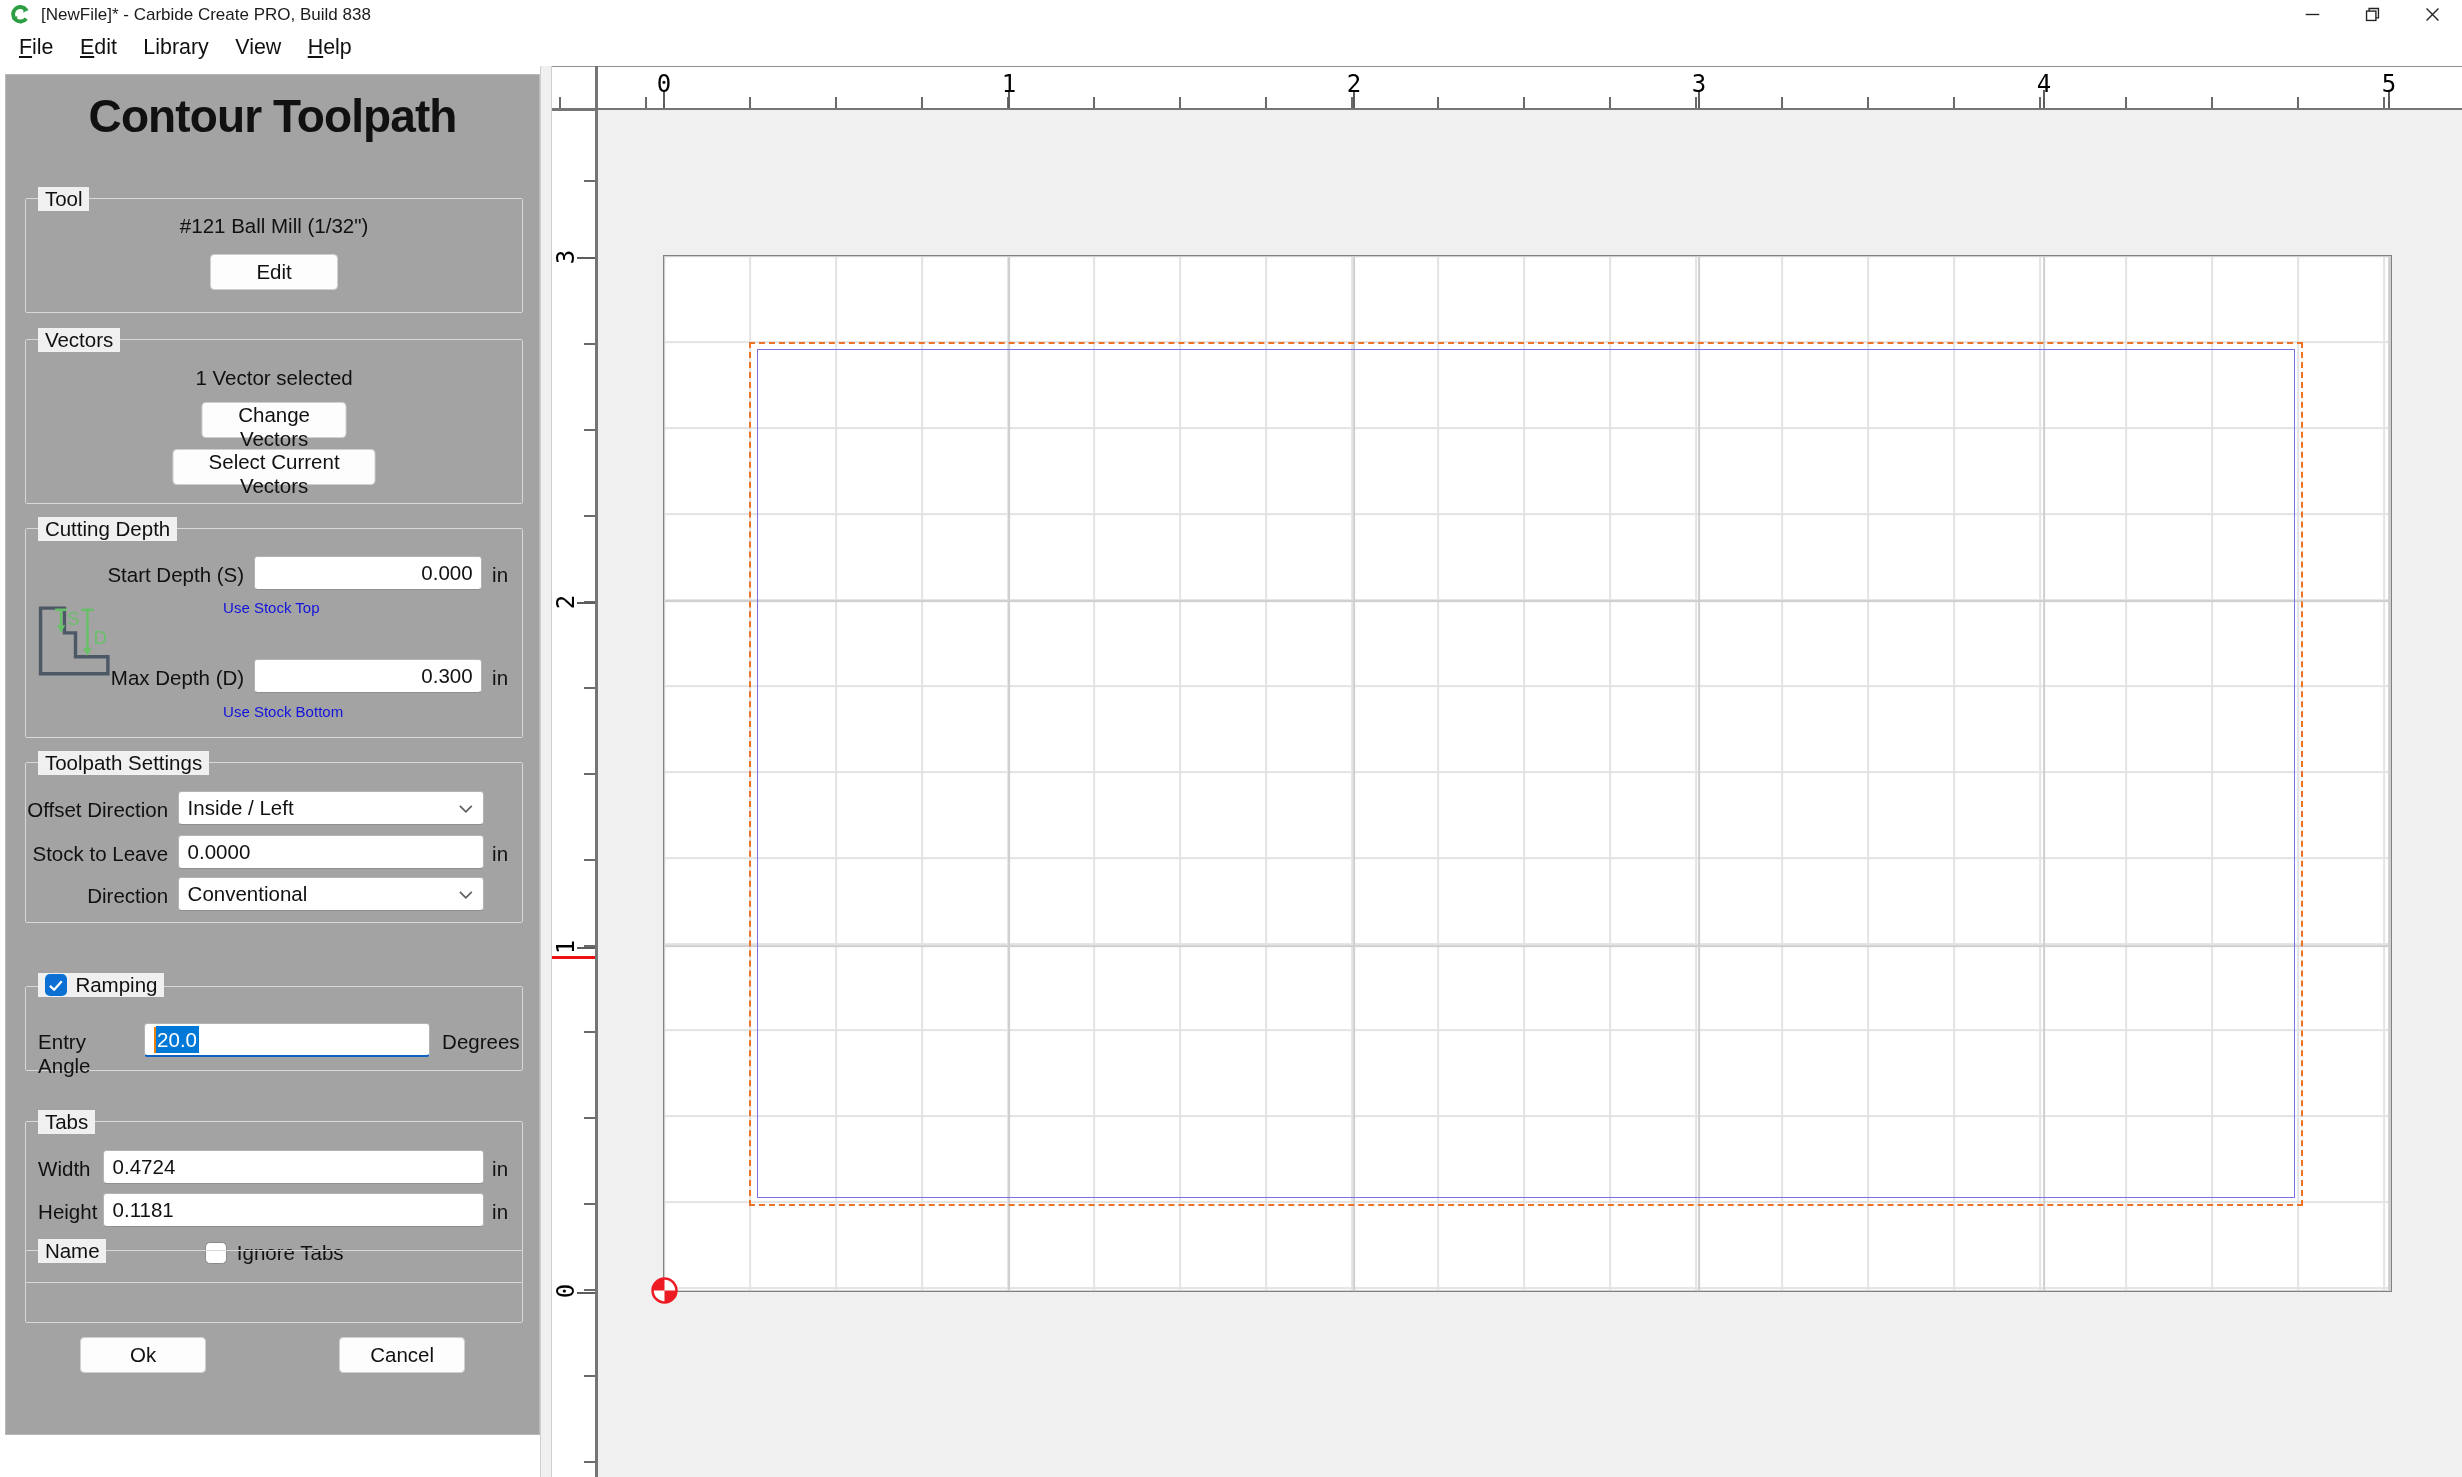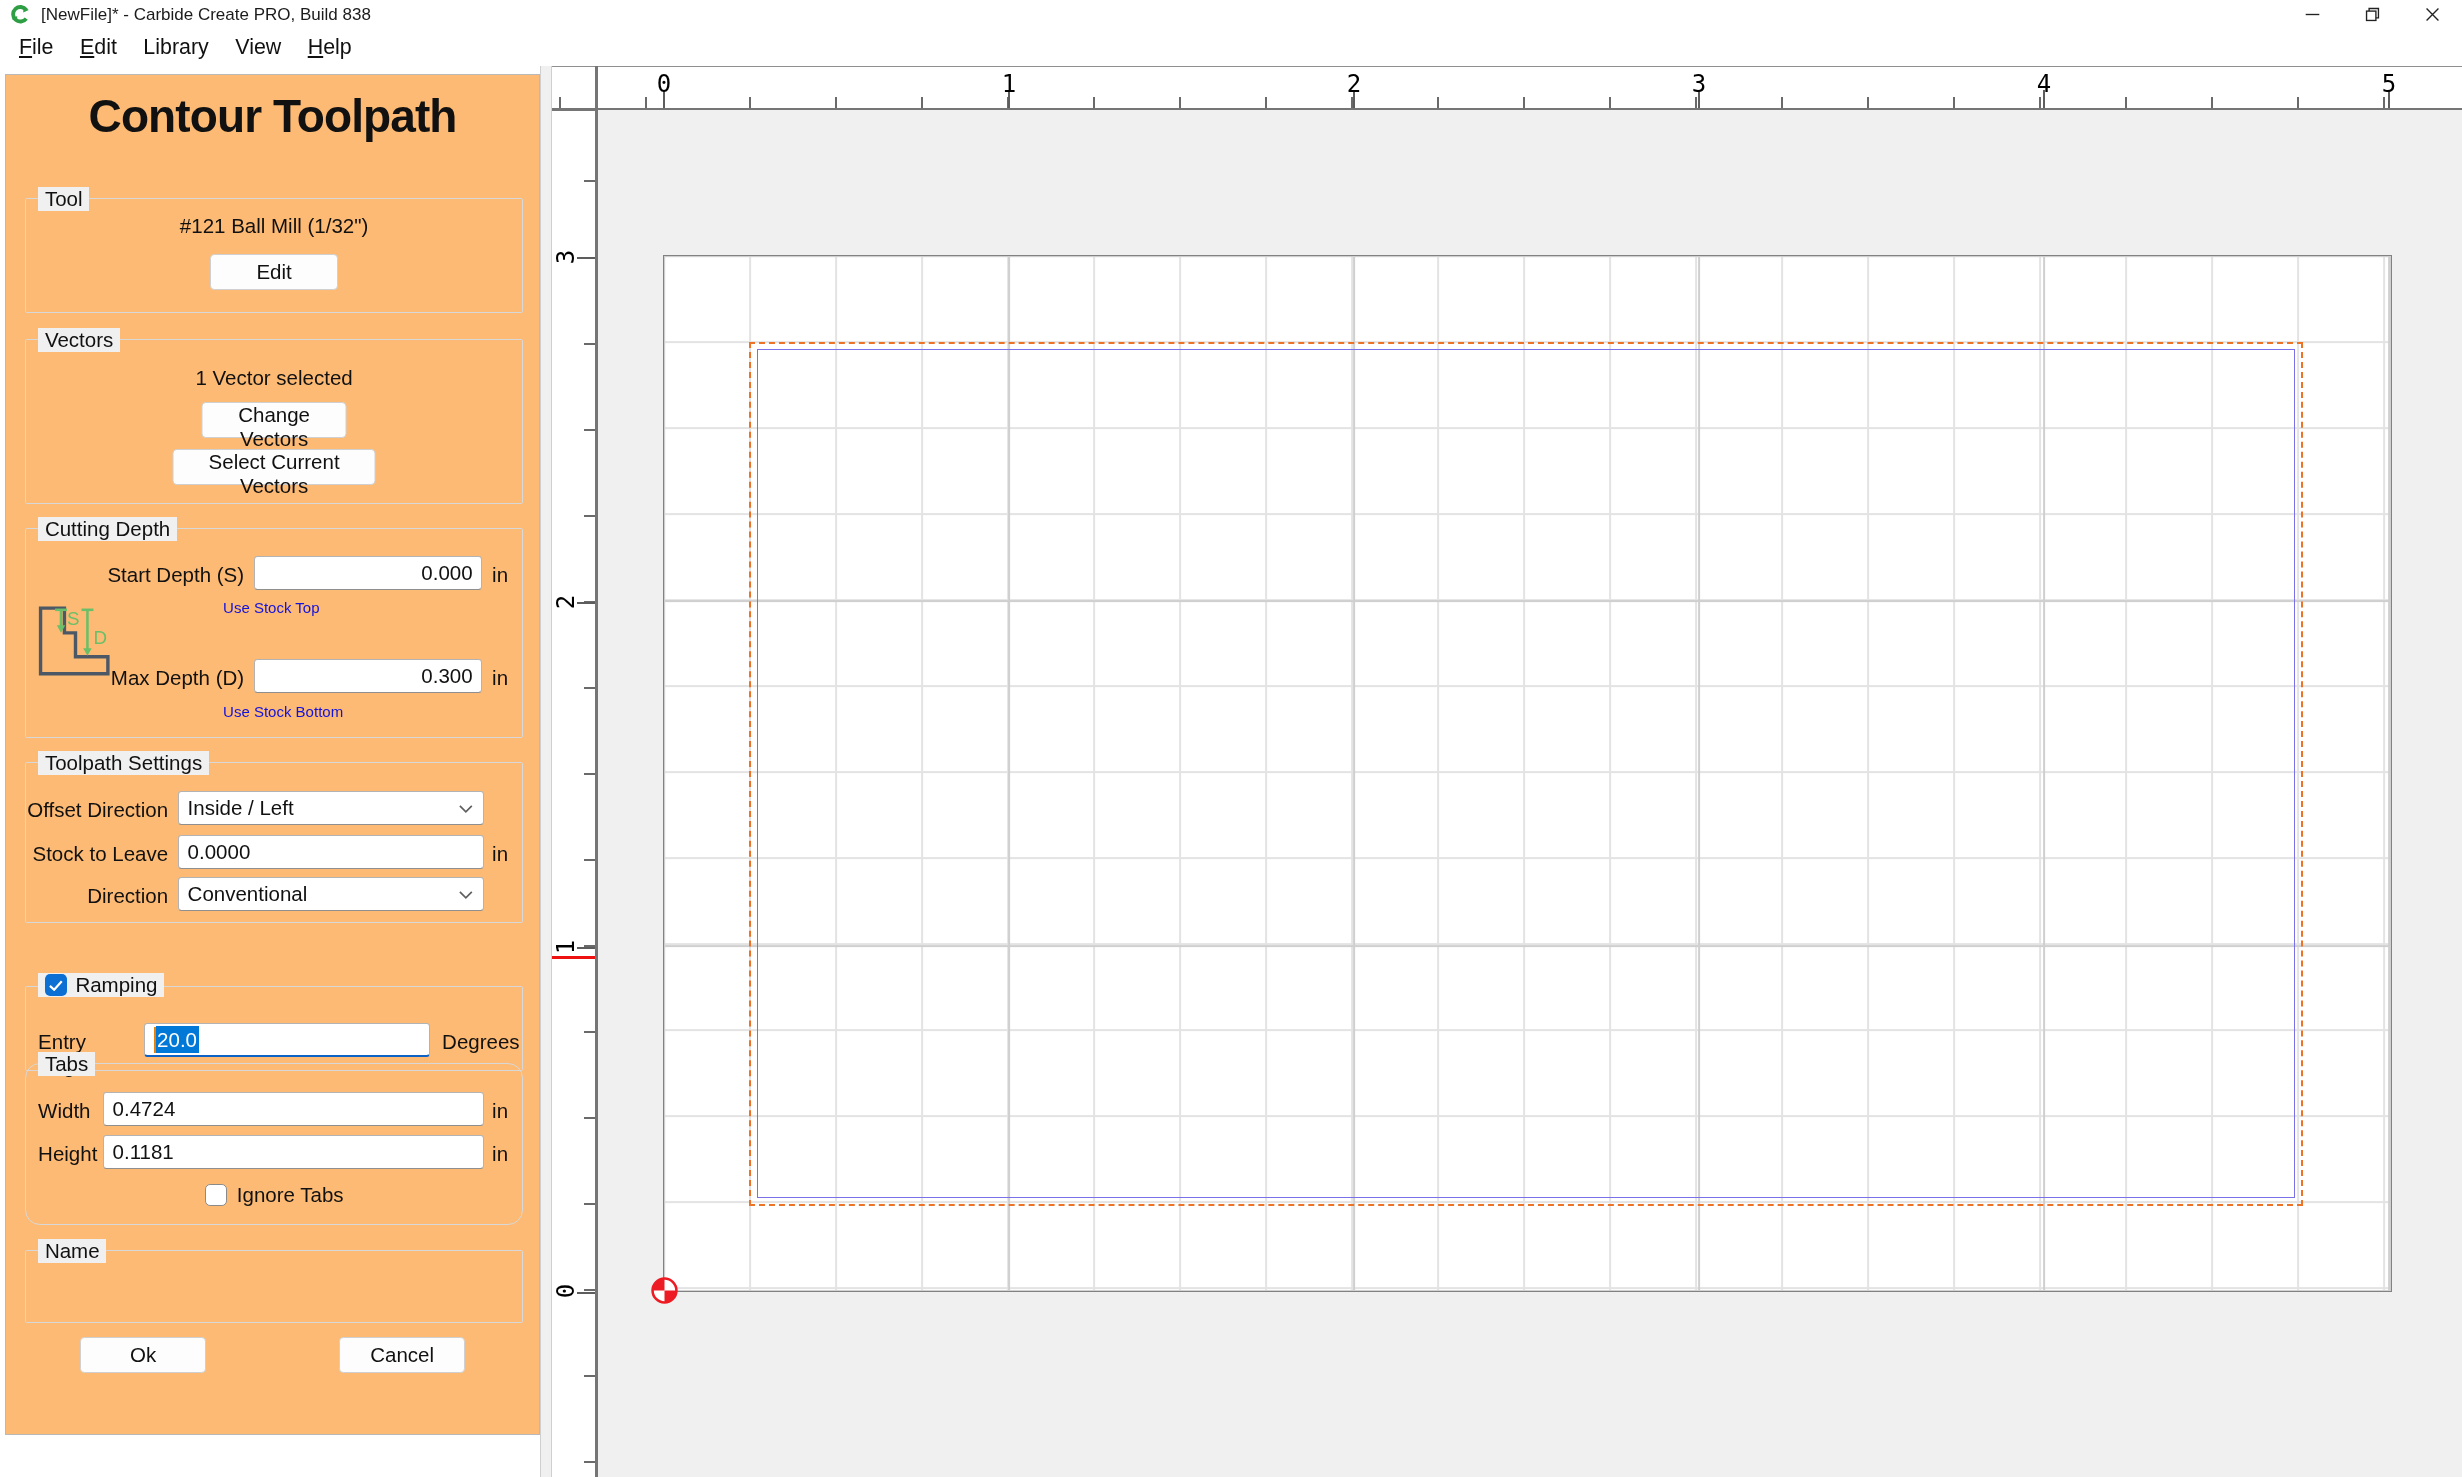--- a/index.html
+++ b/index.html
@@ -11,21 +11,21 @@
   #title-text { margin-left:10.3px; font-size:17px; color:#1b1b1b; }
   #win-controls { position:absolute; right:0; top:0; height:29px; display:flex; }
   .win-btn { width:60px; height:29px; display:flex; align-items:center; justify-content:center; font-size:16.2px; color:#222; }
 
   
   #menubar { position:absolute; left:0; top:29px; width:2462px; height:37px; background:#ffffff; display:flex; align-items:center; padding-left:19px; gap:26.5px; font-size:21.4px; }
   .menu-item { cursor:default; }
   .accel::first-letter { text-decoration:underline; }
 
   
-  #panel { position:absolute; left:5.1px; top:74px; width:535px; height:1361px; background:#fdba74; border:0.9px solid #b9b9b9; }
+  #panel { position:absolute; left:5.1px; top:74px; width:535px; height:1361px; background:#a3a3a3; border:0.9px solid #b9b9b9; }
   #panel-title { position:absolute; top:13.7px; left:0; width:100%; text-align:center; font-size:46px; font-weight:bold; letter-spacing:-0.9px; }
   .group { position:absolute; left:19px; width:498px; border:0.9px solid #d8d8d8; border-radius:1.7px; }
   .legend { position:absolute; top:-12px; left:12px; background:#f0f0f0; padding:0 6.8px; font-size:20.5px; }
   .centered-text { position:absolute; left:0; width:100%; text-align:center; font-size:20.5px; }
   button { font-family:"Liberation Sans", sans-serif; font-size:20.5px; background:#fdfdfd; border:0.9px solid #d0d0d0; border-radius:4.3px; color:#111; }
   .row-label { font-size:20.5px; text-align:right; }
   .unit { position:absolute; font-size:20.5px; }
   .tfield { position:absolute; height:34px; background:#ffffff; border:0.9px solid #b3b3b3; border-bottom:1.7px solid #8f8f8f; border-radius:3.4px; display:flex; align-items:center; padding:0 8.5px; font-size:20.5px; }
   .tfield.focused { border-bottom:2.6px solid #0f62c5; }
   .tfield.num { justify-content:flex-end; }
@@ -178,21 +178,21 @@
       <span>Ramping</span>
     </span>
     <div class="row-label" style="position:absolute; left:0px; top:43px; width:108px; text-align:left; padding-left:12px;">Entry Angle</div>
     <div class="tfield focused" style="left:118px; top:36px; width:286px;">
       <span class="caret-bar"></span>
         <span class="sel-hl">20.0</span>
     </div>
     <span class="unit" style="left:416px; top:43px;">Degrees</span>
   </div>
 
-  <div class="group" style="top:988px; height:162px;border-radius:15px;">
+  <div class="group" style="top:1046px; height:162px;">
     <span class="legend">Tabs</span>
     <div class="row-label" style="position:absolute; left:0px; top:35px; width:68px; text-align:left; padding-left:12px;">Width</div>
     <div class="tfield" style="left:77px; top:28px; width:381px;">
         <span>0.4724</span>
       </div>
     <span class="unit" style="left:466px; top:35px;">in</span>
     <div class="row-label" style="position:absolute; left:0px; top:78px; width:68px; text-align:left; padding-left:12px;">Height</div>
     <div class="tfield" style="left:77px; top:71px; width:381px;">
         <span>0.1181</span>
       </div>

